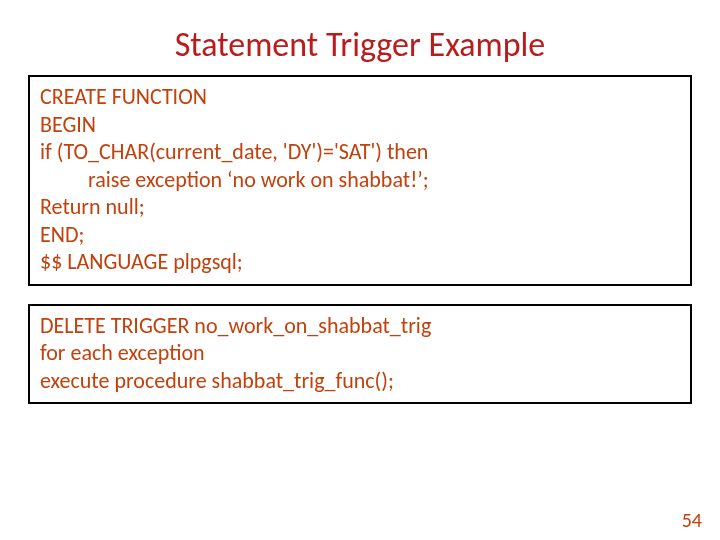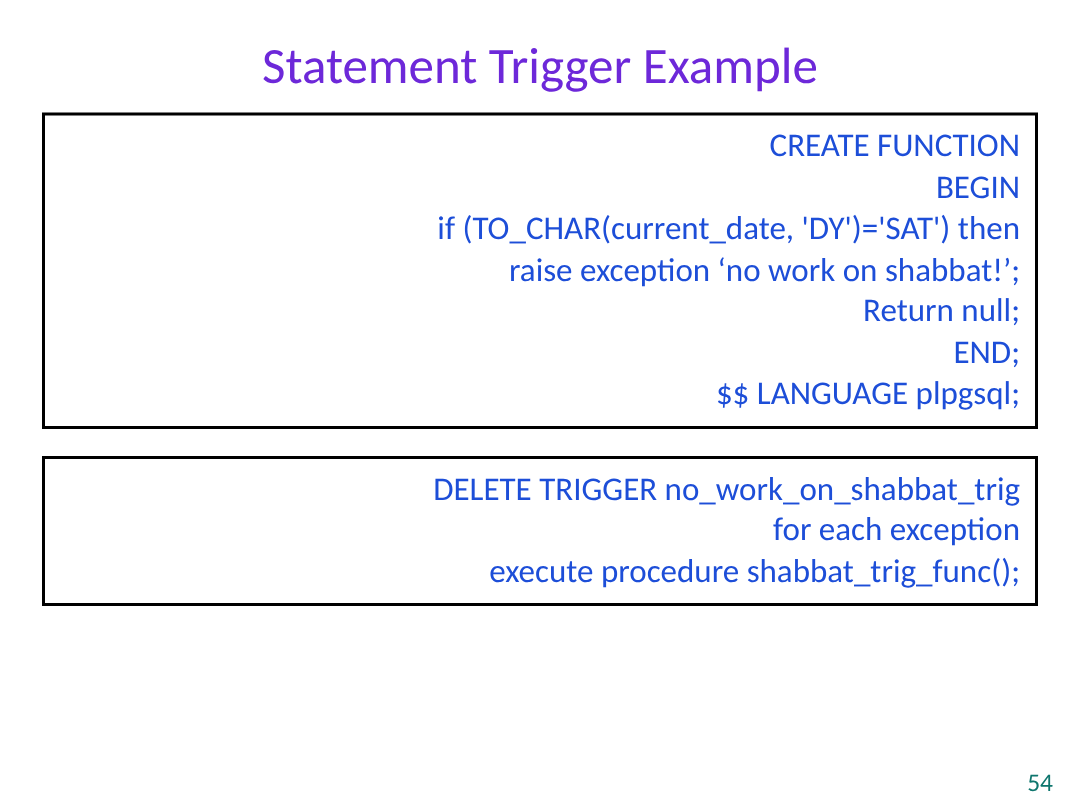--- a/index.html
+++ b/index.html
@@ -12,49 +12,48 @@
     position: relative;
     box-sizing: border-box;
   }
   .slide {
     width: 720px;
     height: 540px;
     position: relative;
     box-sizing: border-box;
   }
   .title {
-    color: #6d28d9;
+    color: #b91c1c;
     font-size: 34px;
     text-align: center;
     margin-top: 24px;
     margin-bottom: 10px;
     font-weight: 400;
   }
   .codebox {
     border: 2px solid #000;
     margin: 0 28px 18px 28px;
     padding: 6px 10px 8px 10px;
     font-size: 22px;
     line-height: 1.25;
-    color: #1d4ed8;
+    color: #c2410c;
     font-family: Calibri, "Segoe UI", Arial, sans-serif;
-    text-align: right;
   }
   .codebox .line {
     white-space: pre-wrap;
   }
   .indent {
     padding-left: 48px;
   }
   .pagenum {
     position: absolute;
     right: 18px;
     bottom: 32px;
-    font-size: 17px;
-    color: #0f766e;
+    font-size: 20px;
+    color: #c2410c;
   }
 </style>
 </head>
 <body>
 
 <div class="slide">
   <div class="title">Statement Trigger Example</div>
 
   <div class="codebox">
     <div class="line">CREATE FUNCTION</div>

